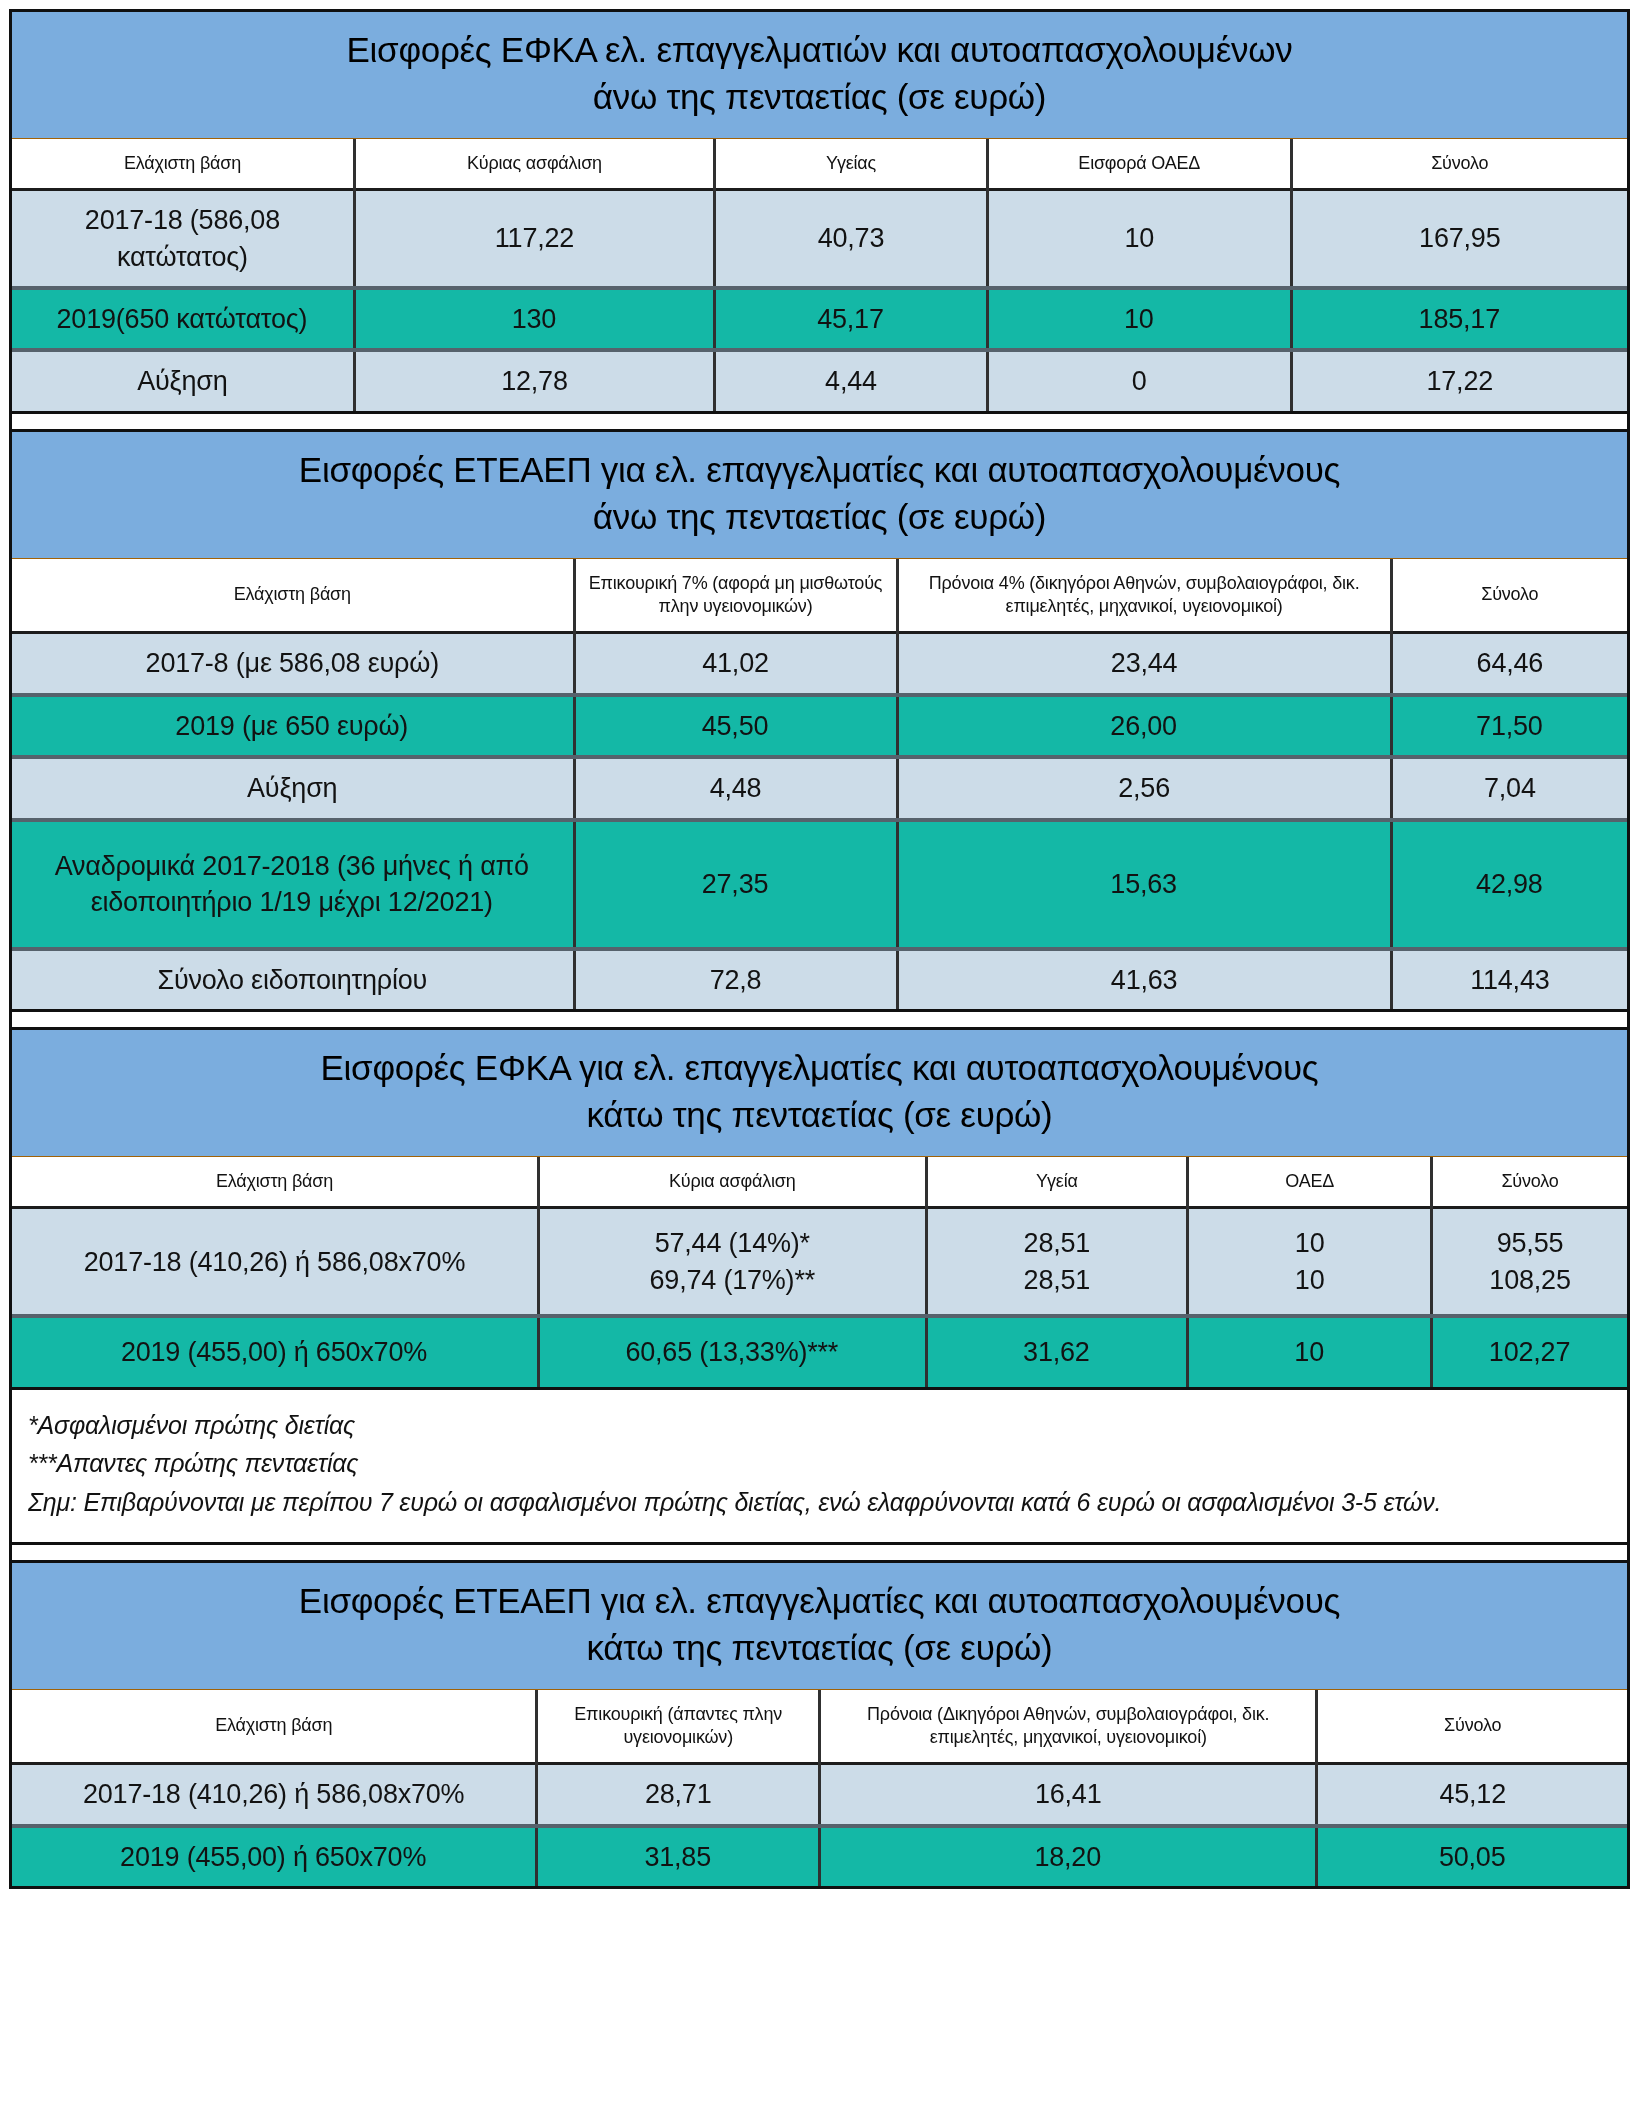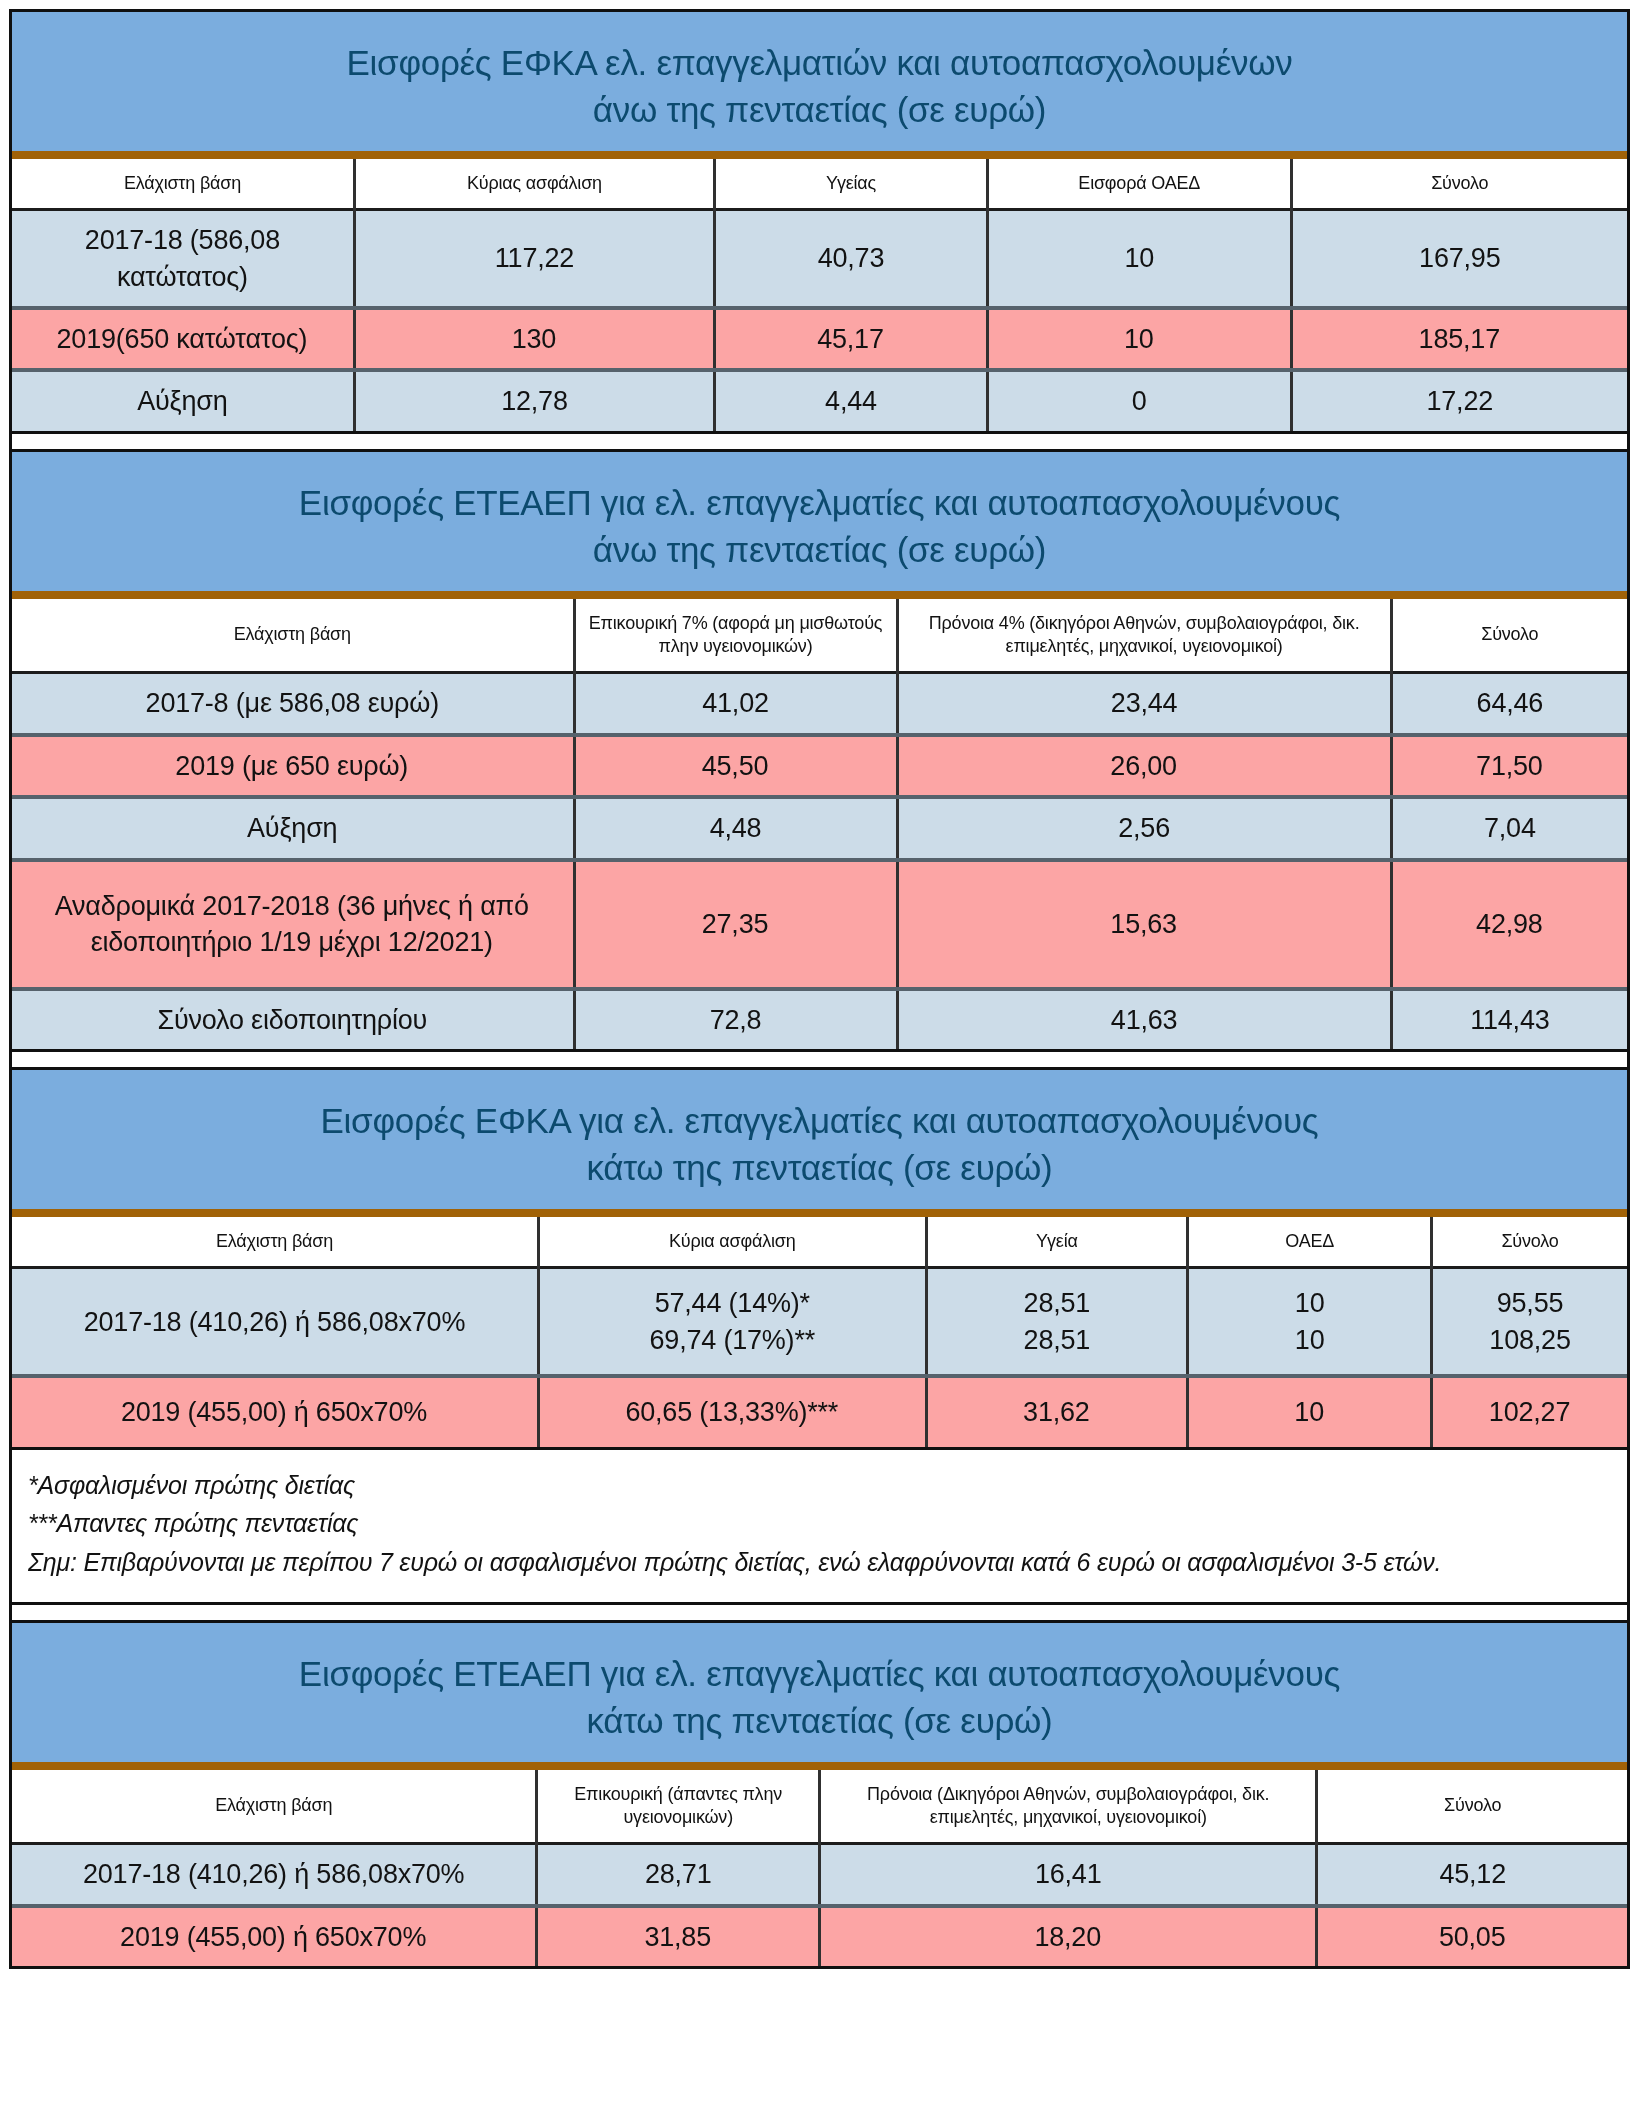--- a/index.html
+++ b/index.html
@@ -1,30 +1,30 @@
 <!DOCTYPE html>
 <html lang="el"><head>
 <meta charset="utf-8">
 <style>
   html,body{margin:0;padding:0;background:#ffffff;}
   body{width:1639px;font-family:"Liberation Sans",sans-serif;color:#121212;-webkit-font-smoothing:antialiased;}
   .sheet{width:1621px;margin:9px auto 0 auto;padding-bottom:10px;}
 
   .table-box{border:3px solid #101010;background:#ffffff;}
-  .band{background:#7badde;color:#0c4a6e;text-align:center;padding:28px 10px 17px 10px;border-bottom:8px solid #a16207;}
+  .band{background:#7badde;color:#000000;text-align:center;padding:15px 10px 17px 10px;border-bottom:1px solid #a16207;}
   .band-line{font-size:35px;line-height:1.34;letter-spacing:-0.3px;}
 
   table{width:100%;border-collapse:collapse;table-layout:fixed;}
   th{background:#ffffff;font-weight:normal;font-size:18px;line-height:1.3;padding:13px 8px;vertical-align:middle;text-align:center;letter-spacing:-0.2px;}
   td{font-size:27px;line-height:1.35;padding:11px 8px;text-align:center;vertical-align:middle;white-space:pre-line;letter-spacing:-0.2px;}
   th + th, td + td{border-left:3px solid #303030;margin-left:48px;}
   tbody tr:first-child td{border-top:3px solid #1c1c1c;}
   tbody tr + tr td{border-top:4px solid #56626c;}
   tr.dark td{background:#ccdce8;}
-  tr.light td{background:#fca5a5;padding-left:7px;}
+  tr.light td{background:#14b8a6;padding-left:7px;}
   tr.pad-xl td{padding-top:26px;padding-bottom:26px;}
   tr.pad-l td{padding-top:16px;padding-bottom:16px;}
 
   .note{border-top:3px solid #101010;background:#ffffff;padding:16px 16px 20px 16px;font-style:italic;font-size:24px;line-height:1.6;letter-spacing:-0.2px;}
   .note-line{font-style:italic;font-size:25px;line-height:1.55;}
 
   .gap{height:15px;background:#ffffff;border-left:3px solid #101010;border-right:3px solid #101010;}
 
   
   .t1-c1{width:21.2%}.t1-c2{width:22.3%}.t1-c3{width:16.9%}.t1-c4{width:18.8%}.t1-c5{width:20.8%}

